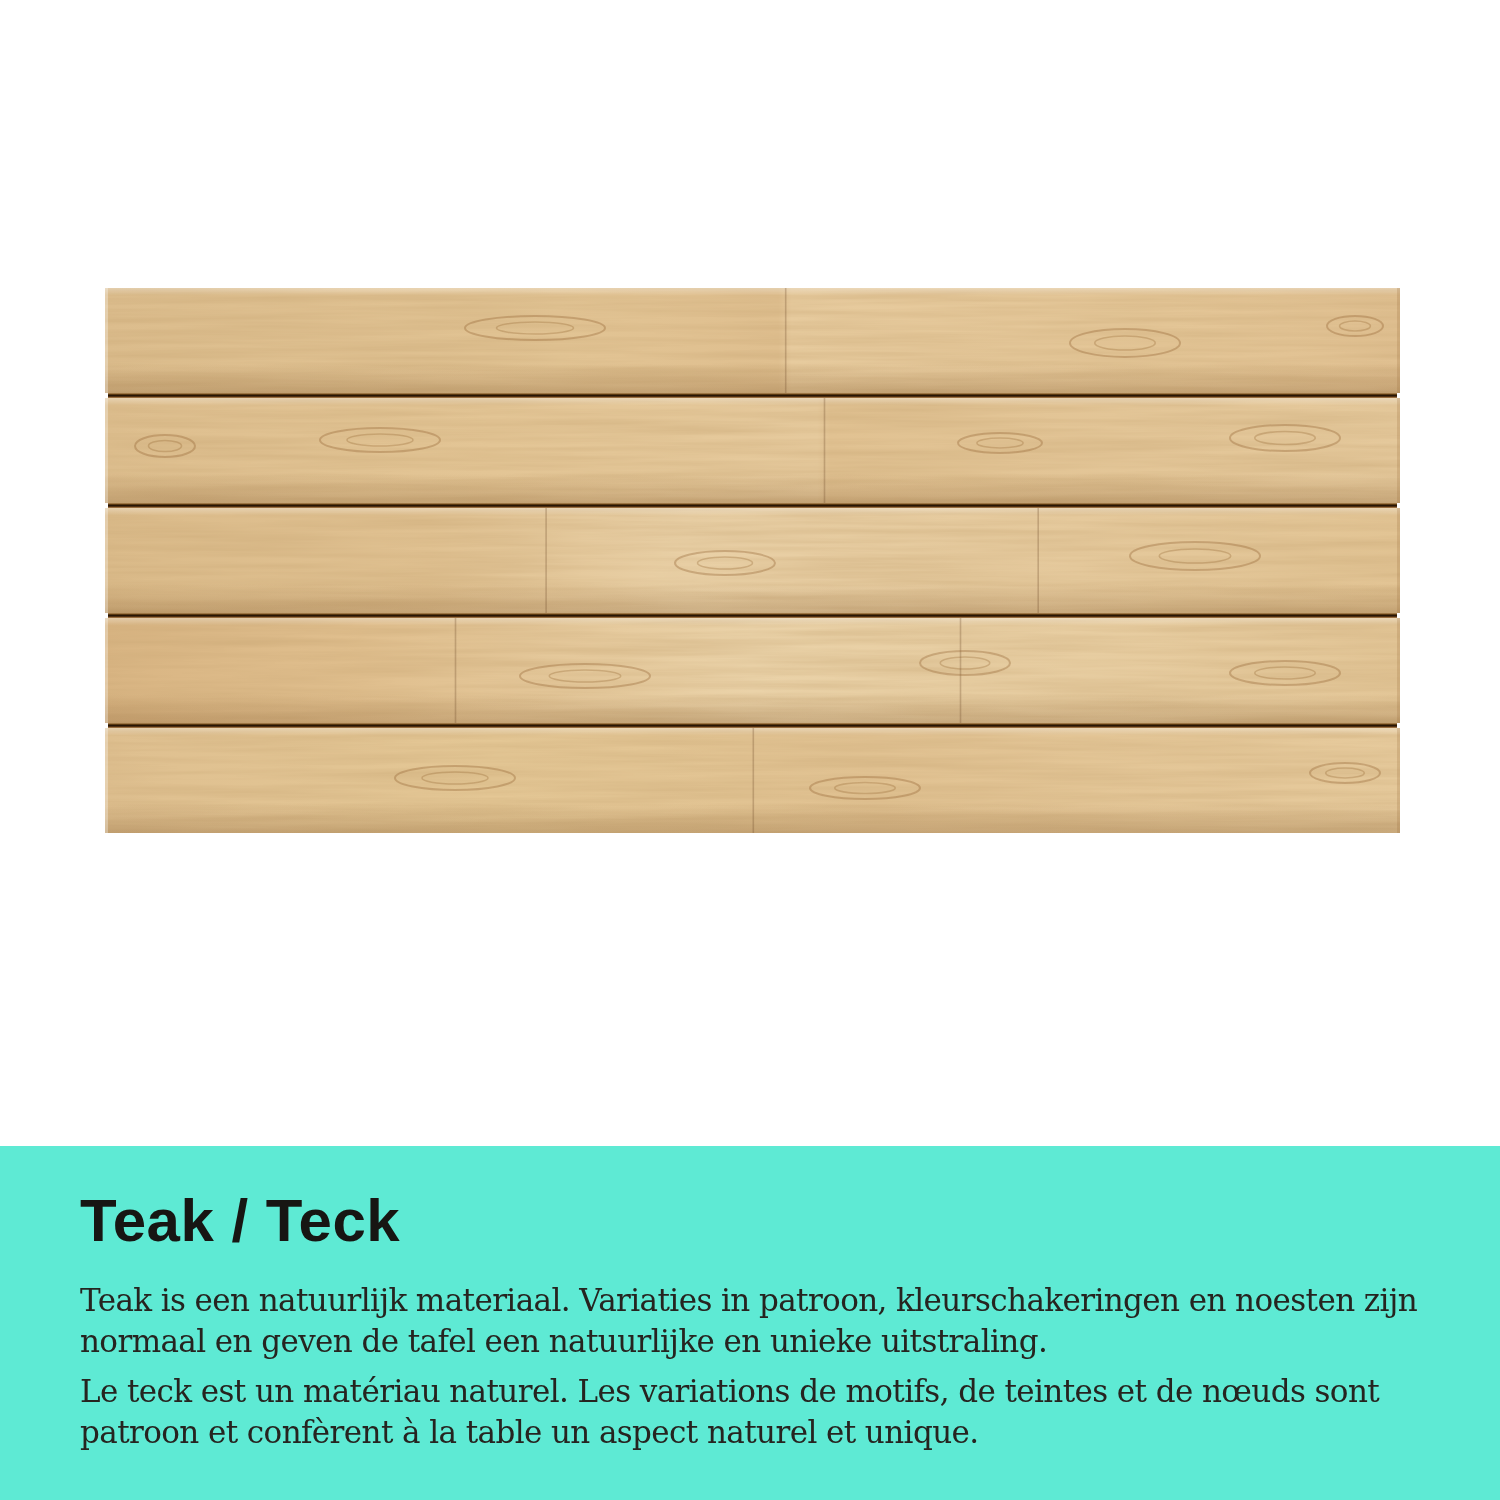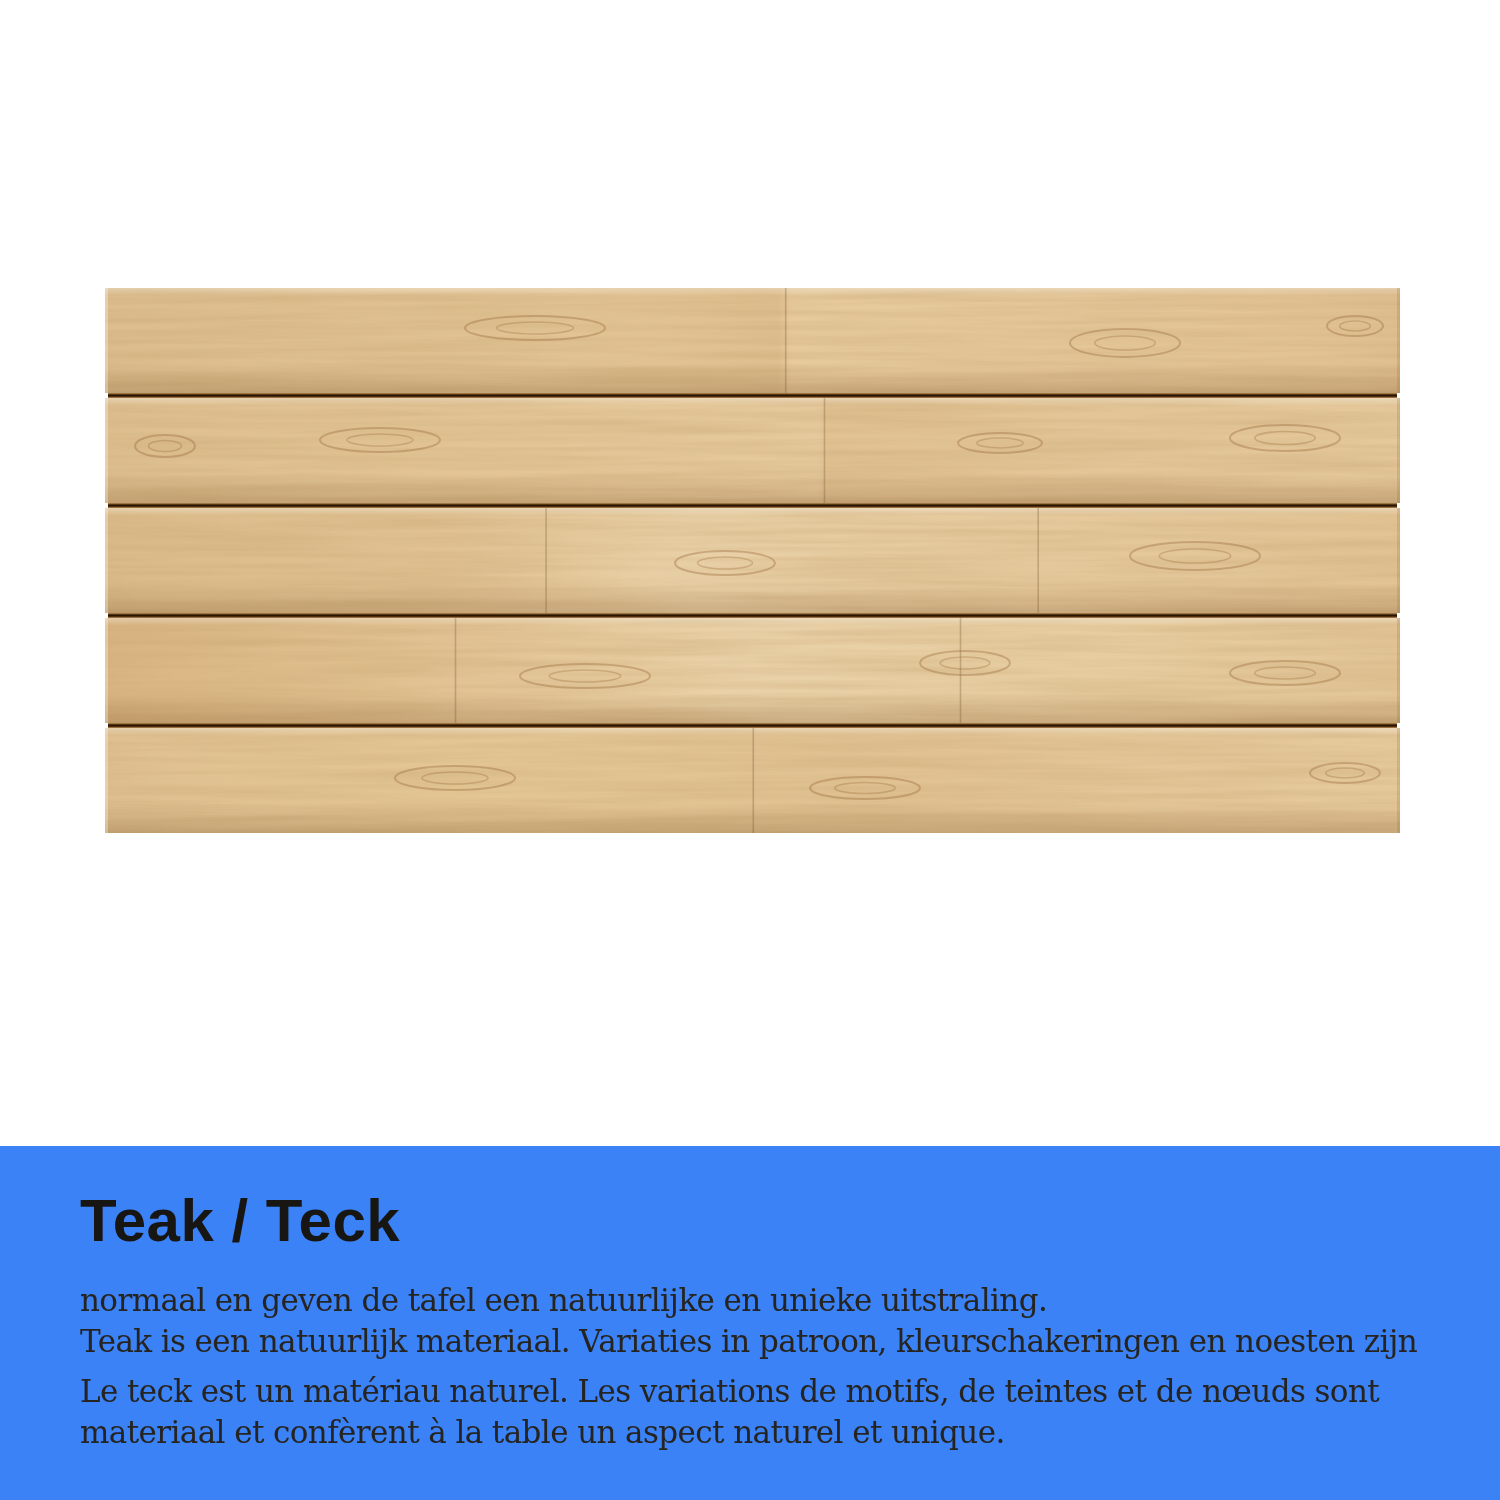--- a/index.html
+++ b/index.html
@@ -15,21 +15,21 @@
     display:block;width:100%;height:105px;flex:0 0 105px;
   }
   .gap{
     flex:0 0 5px;height:5px;margin:0 3px;
     background:linear-gradient(to bottom,
       #bf955f 0%, #57360f 30%, #1a0d02 55%, #75481f 82%, #c79d66 100%);
   }
   
   .info{
     position:absolute;left:0;top:1146px;width:1500px;height:354px;
-    background:#3b82f6;box-sizing:border-box;padding:44px 40px 0 80px;
+    background:#5eead4;box-sizing:border-box;padding:44px 40px 0 80px;
   }
   .title{
     font-family:"Liberation Sans",sans-serif;font-weight:700;
     font-size:60px;line-height:62px;letter-spacing:0.5px;color:#171613;
   }
   .para{
     font-family:"DejaVu Serif",serif;font-size:31px;line-height:41px;
     letter-spacing:-0.6px;color:#262420;
   }
   .para .line{white-space:nowrap;}
@@ -212,23 +212,23 @@
         <ellipse cx="1240" cy="45" rx="19.25" ry="5" fill="none" stroke="rgba(145,98,48,0.30)" stroke-width="1.6"></ellipse>
         <rect x="0" y="0" width="3" height="105" fill="rgba(255,255,255,0.30)"></rect>
         <rect x="1292" y="0" width="3" height="105" fill="rgba(150,105,55,0.22)"></rect>
       </svg>
     </div>
 
   <div class="info">
     <div class="title">Teak / Teck</div>
 
     <div class="para p1">
+      <div class="line">Teak is een natuurlijk materiaal. Variaties in patroon, kleurschakeringen en noesten zijn</div>
       <div class="line">normaal en geven de tafel een natuurlijke en unieke uitstraling.</div>
-      <div class="line">Teak is een natuurlijk materiaal. Variaties in patroon, kleurschakeringen en noesten zijn</div>
     </div>
 
     <div class="para p2">
       <div class="line">Le teck est un matériau naturel. Les variations de motifs, de teintes et de nœuds sont</div>
-      <div class="line">materiaal et confèrent à la table un aspect naturel et unique.</div>
+      <div class="line">patroon et confèrent à la table un aspect naturel et unique.</div>
     </div>
   </div>
 
 </div>
 
 </body></html>

